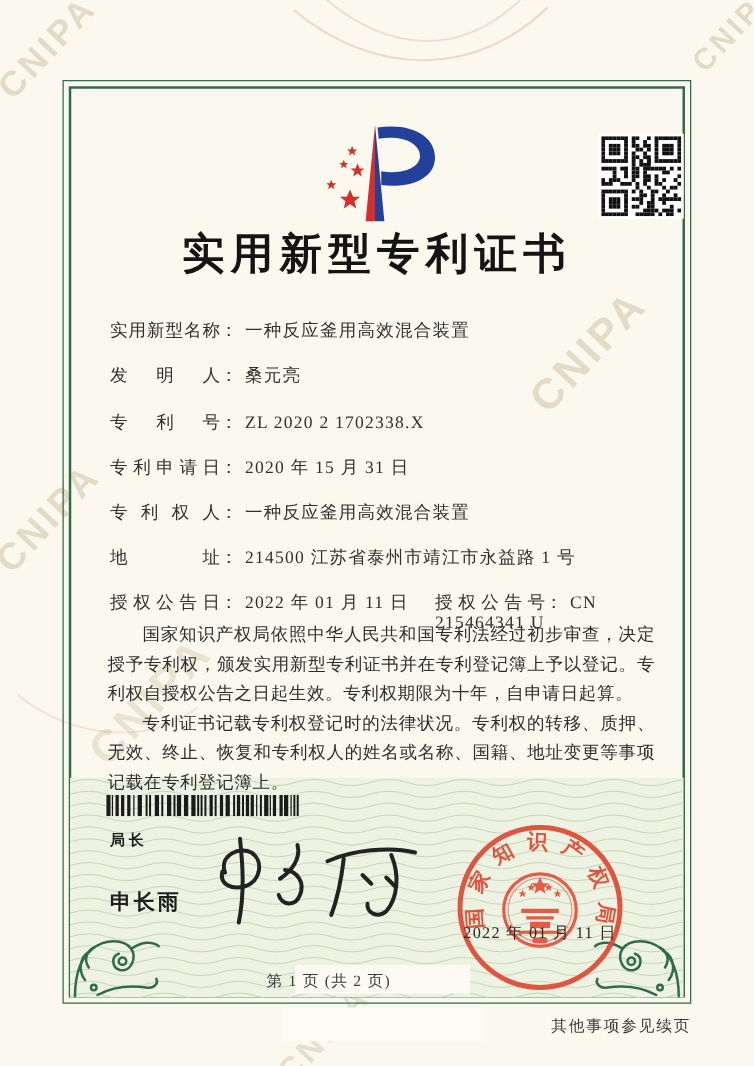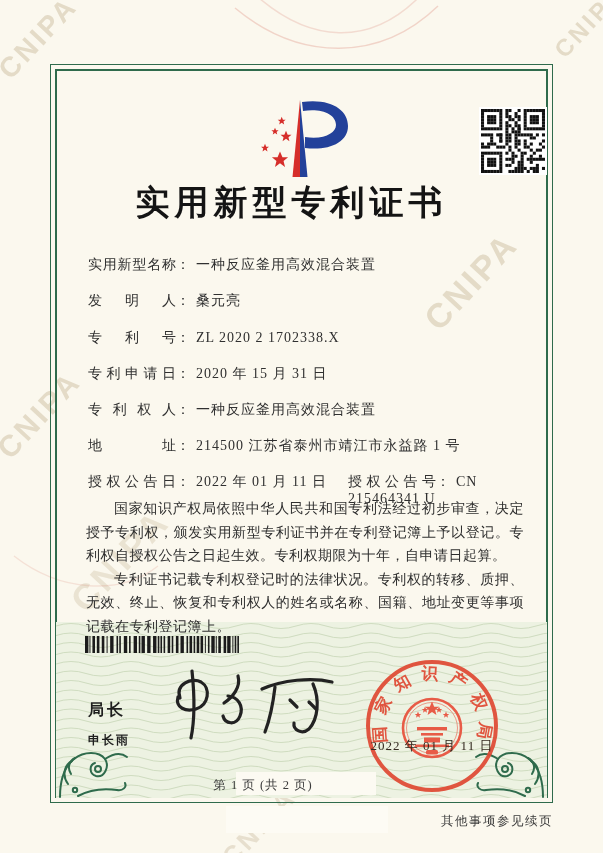--- a/index.html
+++ b/index.html
@@ -17,40 +17,40 @@
   }
   
   #frame-outer{position:absolute;left:50px;top:64px;width:501px;height:737px;
     border:1.5px solid #2f6b4c;z-index:2;}
   #frame-inner{position:absolute;left:4px;top:4px;right:4px;bottom:4px;
     border:2.5px solid #2f6b4c;}
   
   #cert-no{position:absolute;left:76px;top:101px;font-size:14.5px;letter-spacing:1.5px;color:#222;z-index:3;}
   #logo{position:absolute;left:255px;top:98px;z-index:3;}
   #qr{position:absolute;left:479px;top:107px;width:64px;height:64px;background:#fff;z-index:3;padding:2px;}
-  #title{position:absolute;left:40px;top:180px;width:503px;text-align:center;
+  #title{position:absolute;left:50px;top:180px;width:503px;text-align:center;
     font-size:34px;font-weight:600;letter-spacing:5px;color:#141414;z-index:3;}
   
   .frow{position:absolute;left:88px;width:445px;font-size:14px;color:#303030;z-index:3;}
   .flabel{display:inline-flex;justify-content:space-between;width:88px;vertical-align:bottom;}
   .fcolon{margin-right:6px;}
   .fvalue{letter-spacing:1px;text-align:right;}
   .pair2{position:absolute;left:260px;top:0;}
   
   #paragraphs{position:absolute;left:86px;top:497px;width:438px;font-size:14px;
     line-height:23.5px;text-align:justify;color:#2e2e2e;letter-spacing:.5px;z-index:3;}
   #paragraphs p{margin:0;text-indent:2em;}
   
   #band{position:absolute;left:56px;top:622px;z-index:2;}
   #barcode{position:absolute;left:85px;top:636px;z-index:3;}
   
-  #signer-title{position:absolute;left:88px;top:700px;font-family:"Liberation Sans","DejaVu Sans",sans-serif;
-    font-size:16px;letter-spacing:3px;color:#1f1f1f;font-weight:600;z-index:4;}
-  #signer-name{position:absolute;left:88px;top:732px;font-family:Liberation Sans, sans-serif;
-    font-size:12px;letter-spacing:2px;color:#1f1f1f;font-weight:600;z-index:4;}
+  #signer-title{position:absolute;left:88px;top:664px;font-family:"Liberation Sans","DejaVu Sans",sans-serif;
+    font-size:12px;letter-spacing:3px;color:#1f1f1f;font-weight:600;z-index:4;}
+  #signer-name{position:absolute;left:88px;top:710px;font-family:Liberation Sans, sans-serif;
+    font-size:17px;letter-spacing:2px;color:#1f1f1f;font-weight:600;z-index:4;}
   #signature{position:absolute;left:162px;top:666px;z-index:4;}
   
   #seal{position:absolute;left:357px;top:651px;z-index:4;opacity:.93;}
   #seal-date{position:absolute;left:357px;top:737px;width:150px;text-align:center;
     font-size:13px;letter-spacing:1px;color:#33291f;z-index:5;}
   
   .ornament{position:absolute;top:724px;z-index:3;}
   #ornament-left{left:57px;}
   #ornament-right{left:474px;transform:scaleX(-1);}
   

